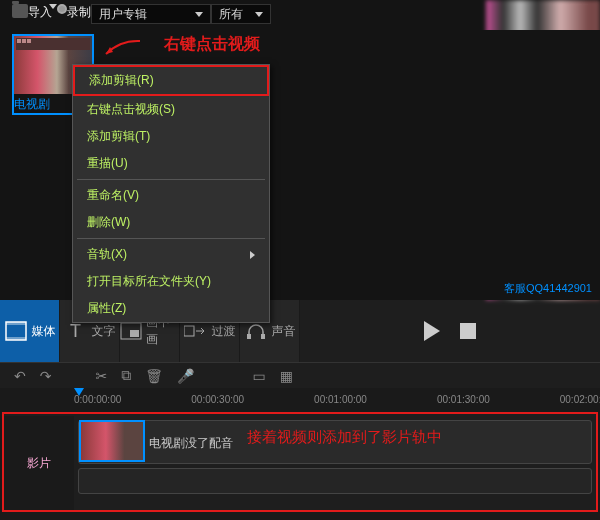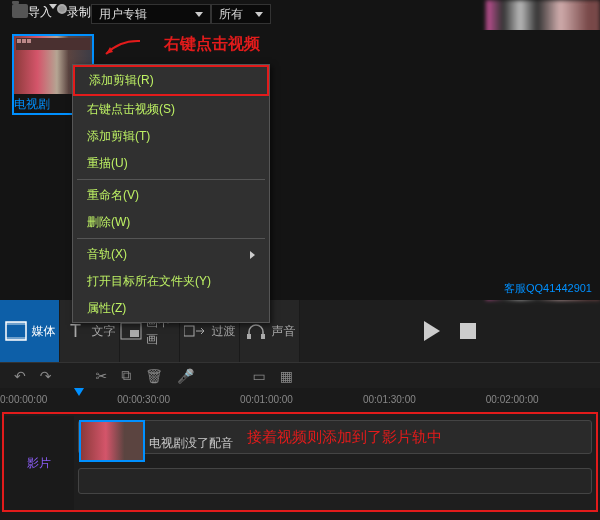--- a/index.html
+++ b/index.html
@@ -33,25 +33,25 @@
 .tabs{display:flex;height:62px;background:#262626}
 .tab{flex:0 0 60px;display:flex;flex-direction:row;align-items:center;justify-content:center;gap:4px;color:#aaa;border-right:1px solid #1a1a1a}
 .tab.active{background:#0d5fa8;color:#fff}
 .tab .icon{width:24px;height:22px;display:flex;align-items:center;justify-content:center;font-size:18px}
 .tab-label{font-size:12px}
 .play-area{flex:1;display:flex;align-items:center;justify-content:center;gap:20px;background:#1e1e1e}
 .play-btn{width:0;height:0;border-top:10px solid transparent;border-bottom:10px solid transparent;border-left:16px solid #ccc}
 .stop-btn{width:16px;height:16px;background:#ccc}
 .timeline-bar{height:26px;background:#1e1e1e;display:flex;align-items:center;gap:14px;padding:0 14px;border-top:1px solid #333}
 .timeline-bar .ico{color:#888;font-size:14px}
-.ruler{height:22px;background:#1a1a1a;display:flex;align-items:center;gap:70px;color:#888;font-size:10px;position:relative}
+.ruler{height:22px;background:#1a1a1a;display:flex;align-items:center;padding-left:74px;gap:70px;color:#888;font-size:10px;position:relative}
 .ruler .playhead{position:absolute;top:0;left:74px;width:0;height:0;border-left:5px solid transparent;border-right:5px solid transparent;border-top:8px solid #0090ff}
 .track-area{position:relative;height:100px;background:#1e1e1e;border:2px solid #e21b1b;margin:2px}
-.track-label{position:absolute;left:0;top:2px;bottom:0;width:70px;background:#1a1a1a;display:flex;align-items:center;justify-content:center;color:#8b5cf6}
-.track{position:absolute;left:74px;right:4px;top:6px;height:34px;border:1px solid #444;background:#2a2a2a;border-radius:3px}
+.track-label{position:absolute;left:0;top:2px;bottom:0;width:70px;background:#1a1a1a;display:flex;align-items:center;justify-content:center;color:#f9a8d4}
+.track{position:absolute;left:74px;right:4px;top:6px;height:44px;border:1px solid #444;background:#2a2a2a;border-radius:3px}
 .clip{position:absolute;left:0;top:-1px;height:42px;width:66px;border:2px solid #0090ff;background:linear-gradient(90deg,#8b3a3a,#d4556a 40%,#5b4440 70%)}
 .clip-title{position:absolute;left:70px;top:14px;color:#ccc;font-size:12px}
 .track2{position:absolute;left:74px;right:4px;top:54px;height:26px;border:1px solid #444;background:#252525;border-radius:3px}
 .anno2{position:absolute;left:243px;top:14px;color:#e21b1b;font-size:15px}
 </style>
 </head>
 <body>
 
 <div class="preview"></div>
 

